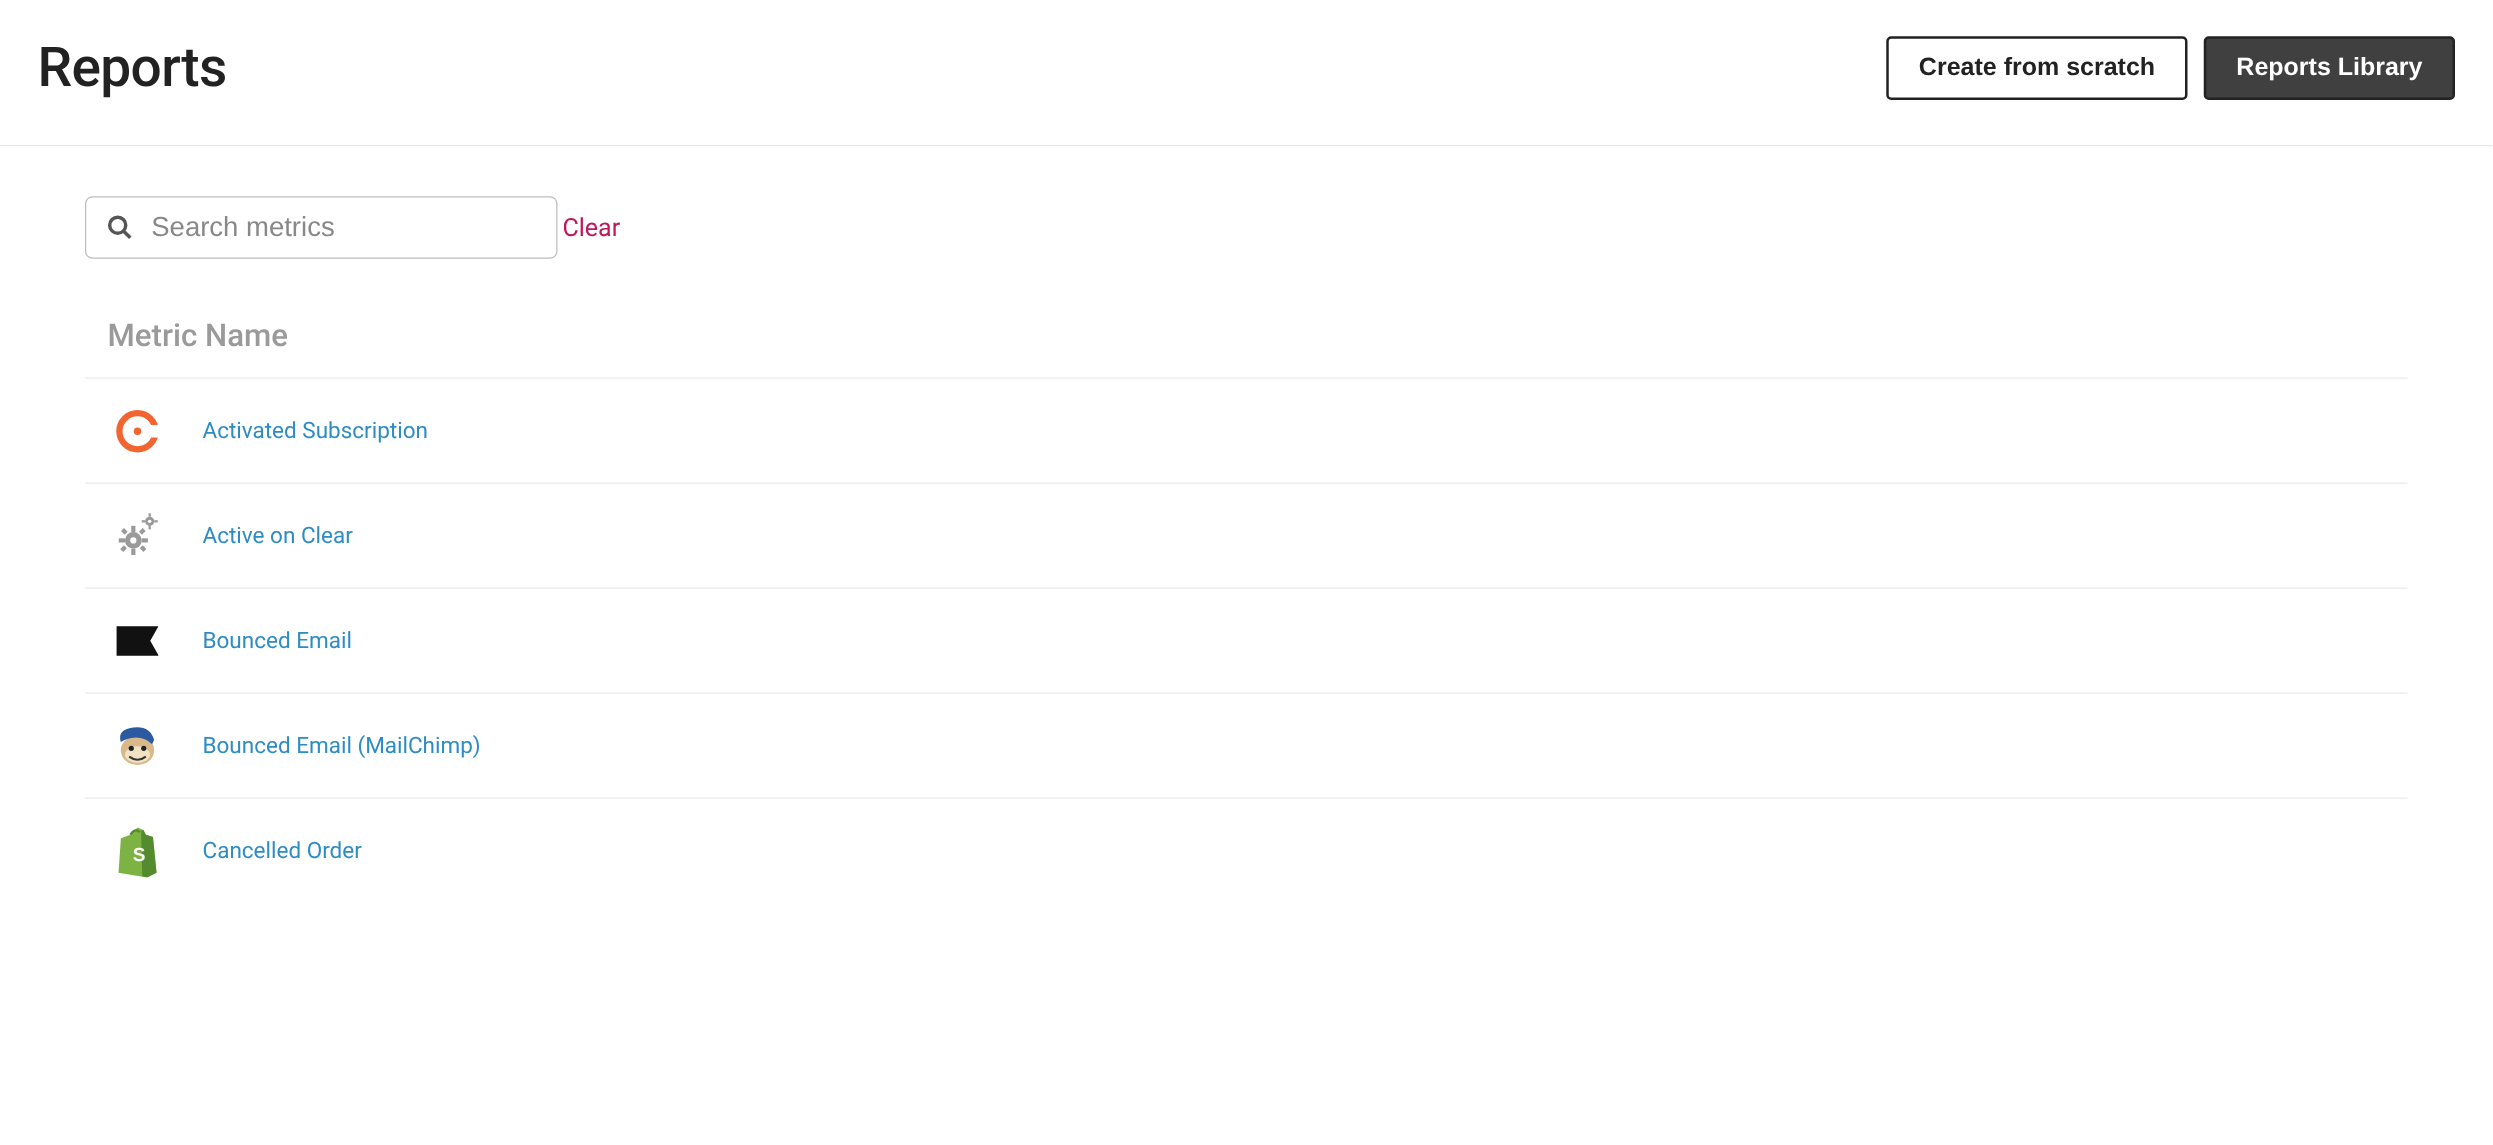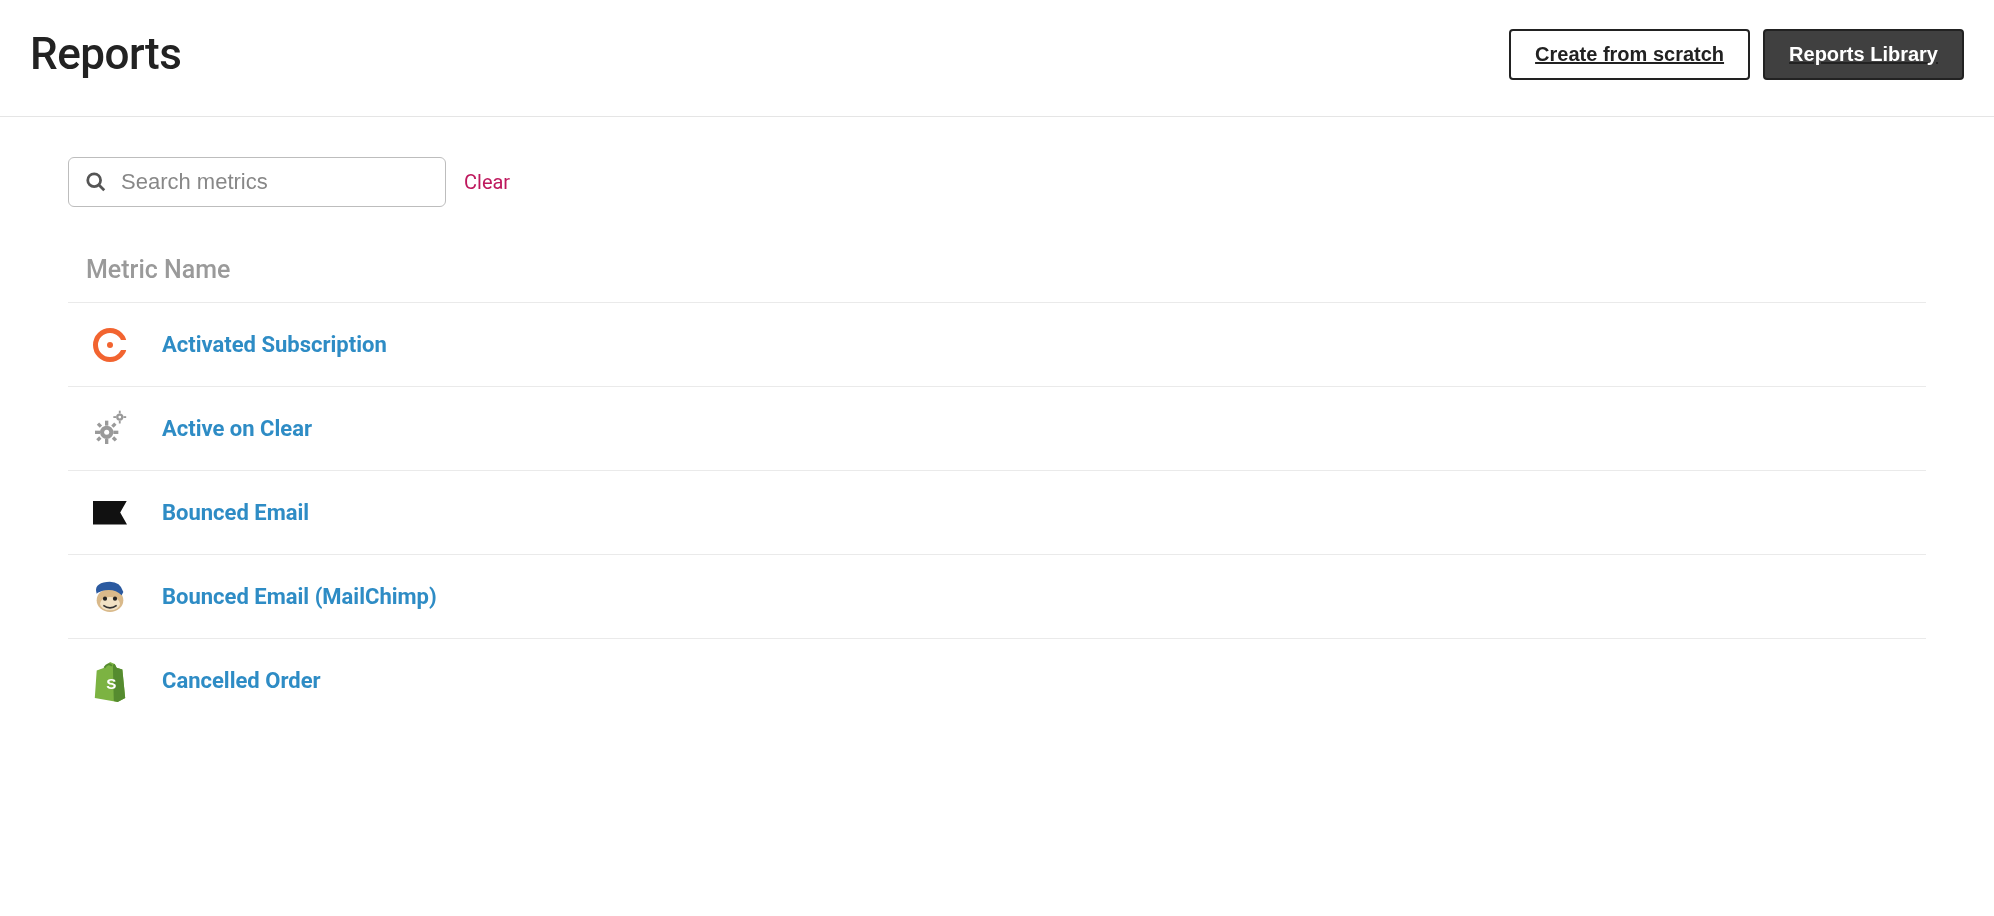--- a/index.html
+++ b/index.html
@@ -18,21 +18,20 @@
   }
   .page-title {
     font-size: 44px;
     font-weight: 500;
     color: #222;
     letter-spacing: -0.5px;
   }
   .header-buttons {
     display: flex;
     gap: 13px;
-    text-decoration: underline;
   }
   .btn {
     font-size: 20px;
     font-weight: 700;
     padding: 12px 24px;
     border-radius: 4px;
     cursor: pointer;
     border: 2px solid #222;
     white-space: nowrap;
   }
@@ -43,21 +42,21 @@
   .btn-solid {
     background: #404040;
     color: #fff;
   }
   .content {
     padding: 40px 68px 0 68px;
   }
   .filter-bar {
     display: flex;
     align-items: center;
-    gap: 14px;
+    gap: 0;
   }
   .search-wrapper {
     display: flex;
     align-items: center;
     border: 1px solid #bdbdbd;
     border-radius: 6px;
     height: 50px;
     padding: 0 16px;
     width: 378px;
   }
@@ -116,24 +115,23 @@
   }
   .row-icon {
     width: 48px;
     display: flex;
     align-items: center;
     justify-content: center;
     flex-shrink: 0;
   }
   .row-label {
     margin-left: 28px;
-    font-size: 22px;
+    font-size: 18px;
     color: #2e8cc5;
     cursor: pointer;
-    font-weight: bold;
   }
   
   .icon-c {
     width: 34px; height: 34px; border: 5px solid #f26430; border-radius: 50%;
     position: relative;
   }
   .icon-c::after {
     content: ""; position: absolute; right: -6px; top: 50%; transform: translateY(-50%);
     width: 10px; height: 10px; background: #fff;
   }

